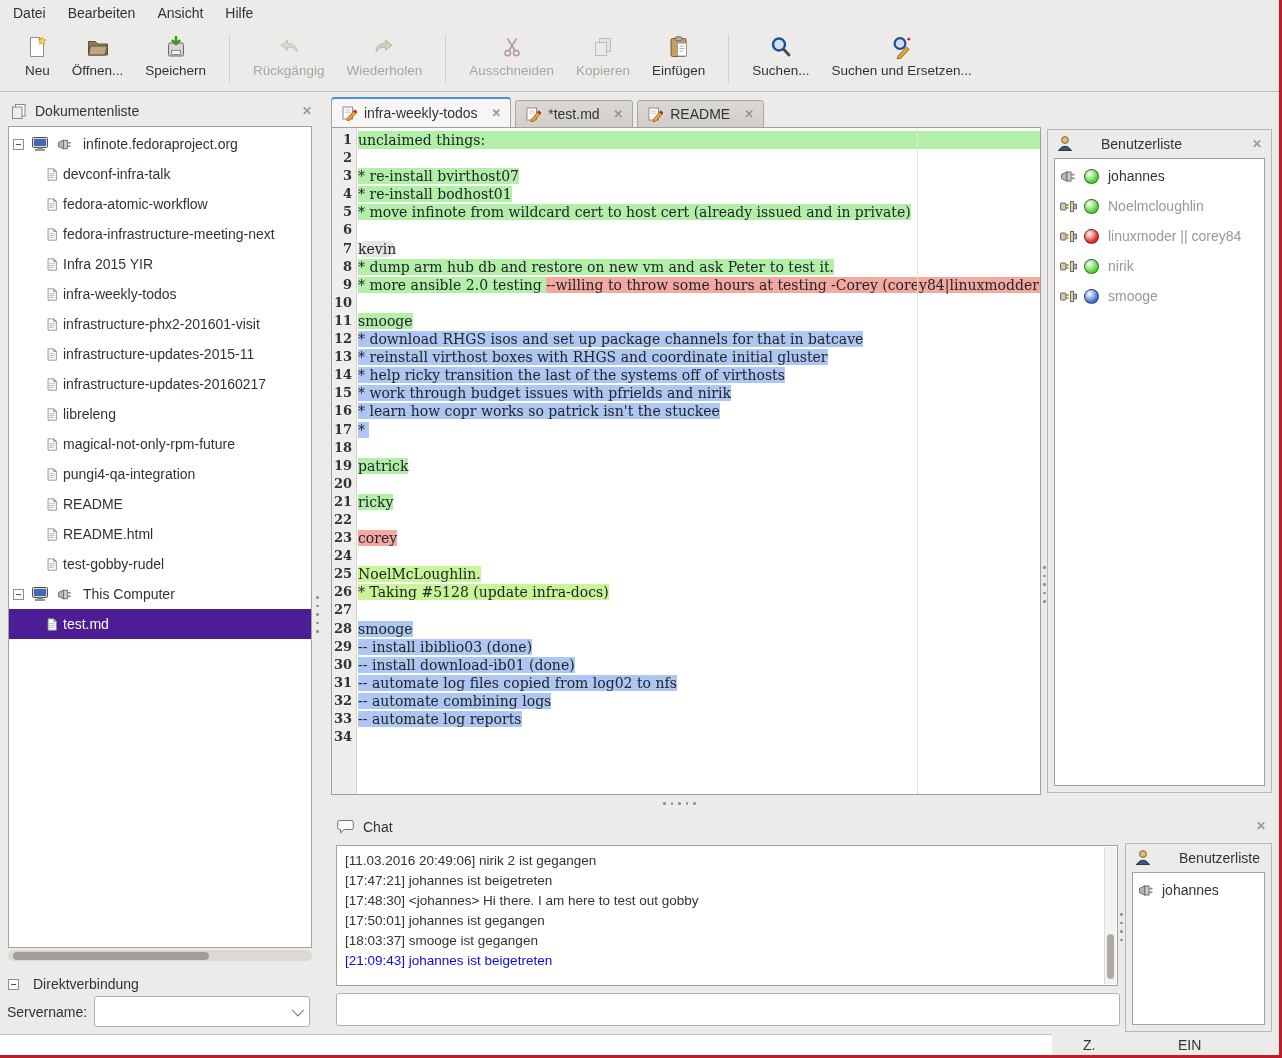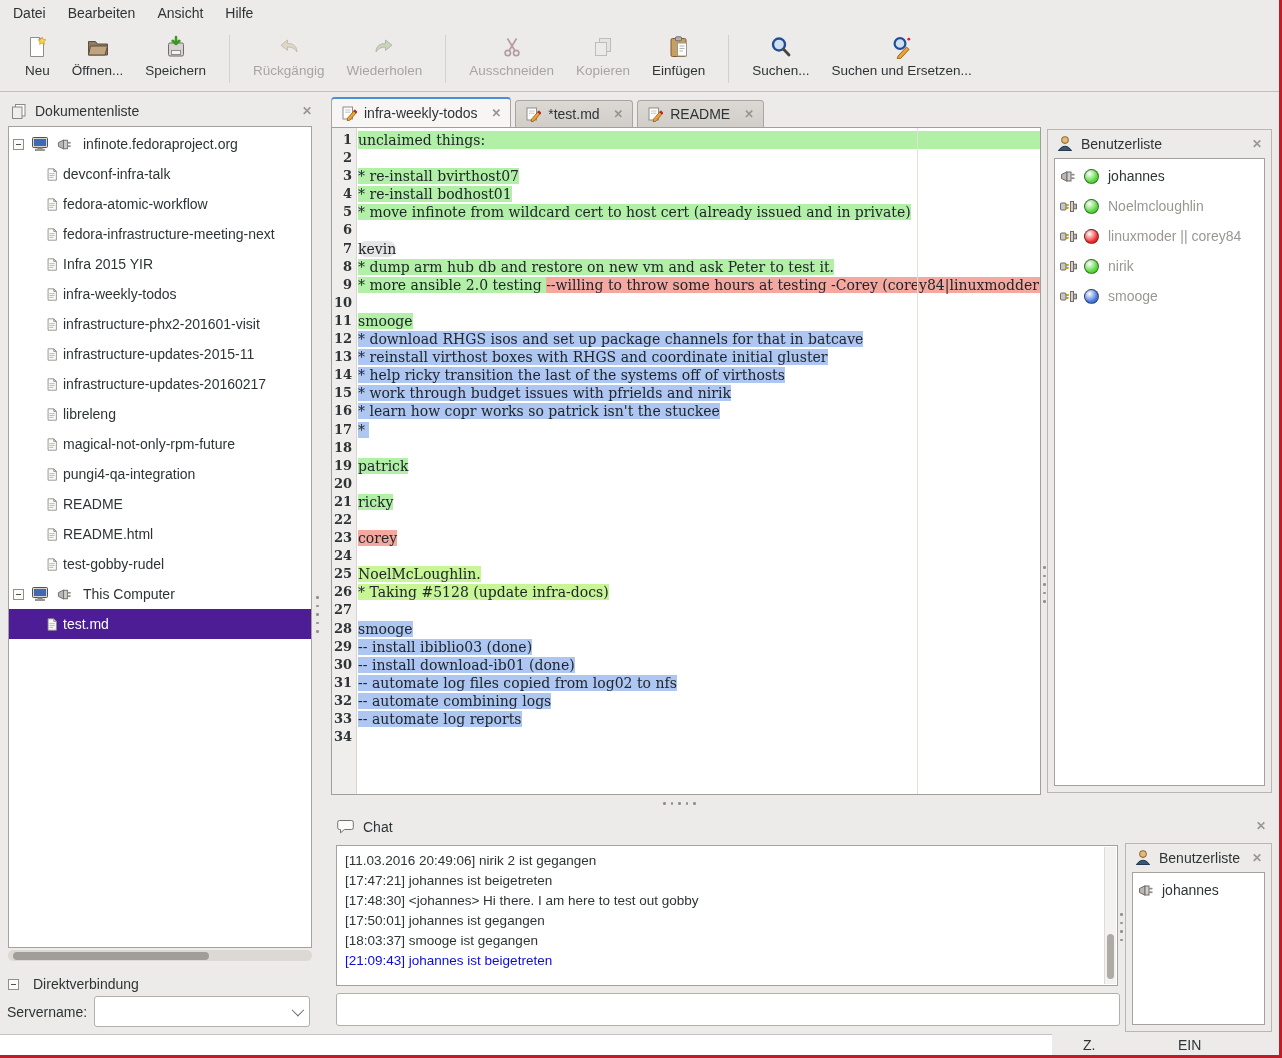--- a/index.html
+++ b/index.html
@@ -70,21 +70,21 @@
   #gutter { position:absolute; left:0; top:0; bottom:0; width:25px; background:#f0eeec; border-right:1px solid #d8d5d1; padding-top:3px; }
   .lnum { height:18.1px; line-height:18.1px; text-align:right; padding-right:4px; font-size:13px; font-weight:bold; color:#2d3234; font-family:"DejaVu Serif",serif; }
   #elines { position:absolute; left:26px; top:0; right:0; bottom:0; padding-top:3px; overflow:hidden; }
   .eline { height:18.1px; line-height:18.1px; font-size:14px; white-space:pre; color:#20262a; }
   .eline .seg { display:inline; }
   .eline.fw .seg { display:block; width:100%; }
   #margin-line { position:absolute; left:585px; top:0; bottom:0; width:1px; background:#e3e0dc; }
 
   
   .userpanel { position:absolute; border:1px solid #bab7b3; background:#edebe9; }
-  .userpanel .phead { padding:5px 9px 3px 8px; }
+  .userpanel .phead { padding:5px 9px 3px 8px;gap:20px; }
   .ulist { position:absolute; left:6px; right:6px; bottom:6px; top:28px; padding-top:2px; overflow:hidden; }
   .urow { height:30px; display:flex; align-items:center; padding-left:5px; font-size:14px; white-space:nowrap; }
   .urow .plg { width:18px; height:15px; margin-right:6px; flex:none; }
   .urow .plg svg { width:18px; height:15px; display:block; }
   .ucircle { width:15px; height:15px; border-radius:50%; border:1px solid rgba(0,0,0,.5); margin-right:9px; flex:none; }
   .uname { color:#9a9793; }
   .urow.connected .uname { color:#2e3436; }
 
   
   #chat-header { position:absolute; left:331px; top:814px; width:951px; height:26px; display:flex; align-items:center; font-size:14px; }

